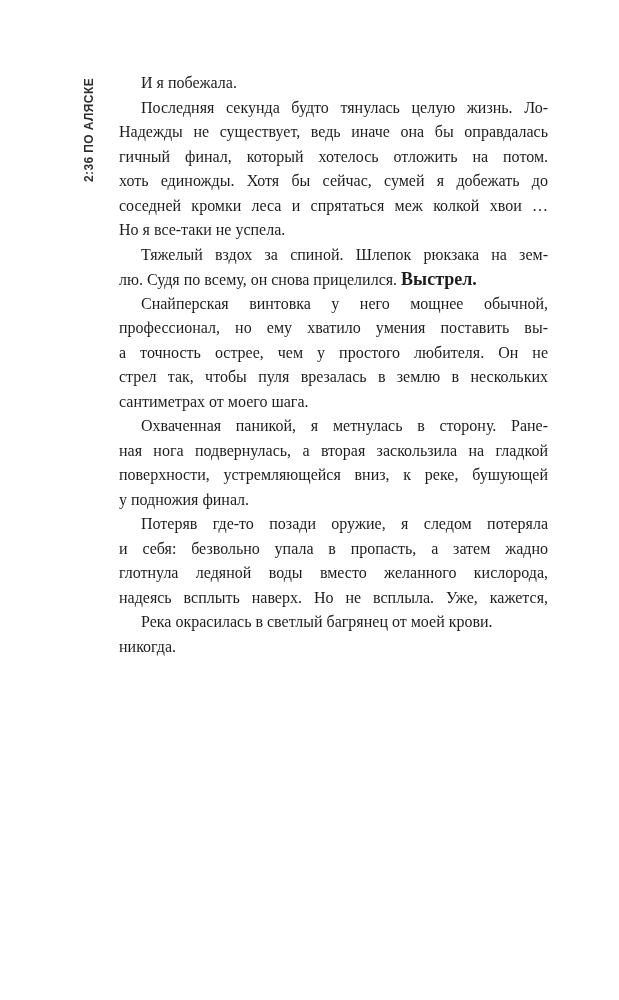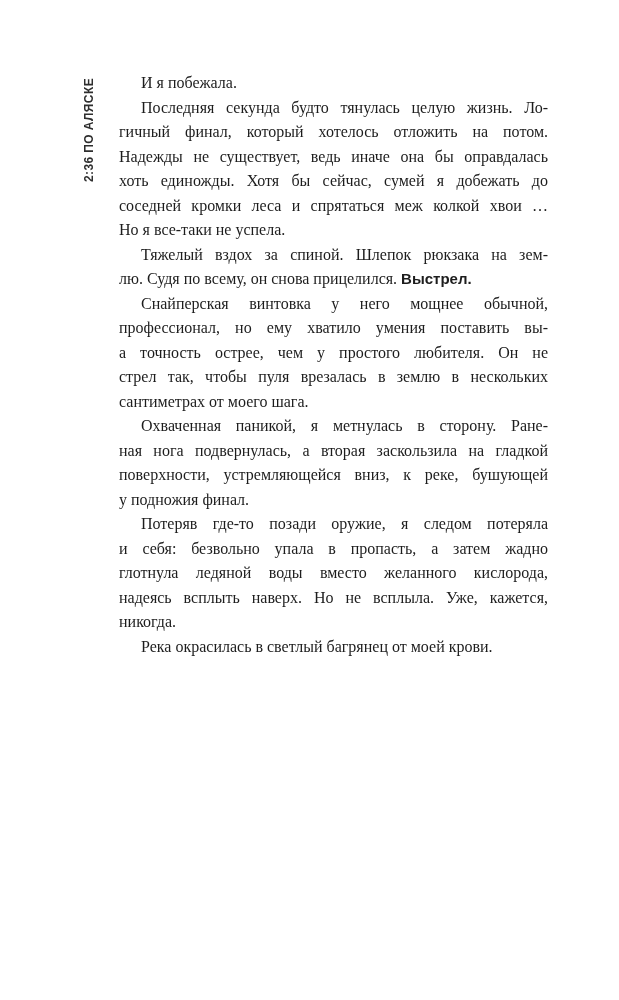--- a/index.html
+++ b/index.html
@@ -46,39 +46,39 @@
     text-align-last: justify;
     white-space: normal;
   }
   .line.para-end {
     text-align-last: left;
   }
   .line.indent {
     text-indent: 22px;
   }
   .shot-bold {
-    font-family: Liberation Sans, sans-serif;
+    font-family: Liberation Serif, serif;
     font-weight: 700;
-    font-size: 15px;
+    font-size: 18px;
   }
 </style>
 </head>
 <body>
 
 <div class="page">
 
   <div class="side-header">2:36 ПО АЛЯСКЕ</div>
 
   <div class="body-text">
 
     <div class="line indent para-end">И я побежала.</div>
 
     <div class="line indent">Последняя секунда будто тянулась целую жизнь. Ло-</div>
+    <div class="line">Надежды не существует, ведь иначе она бы оправдалась</div>
     <div class="line">гичный финал, который хотелось отложить на потом.</div>
-    <div class="line">Надежды не существует, ведь иначе она бы оправдалась</div>
     <div class="line">хоть единожды. Хотя бы сейчас, сумей я добежать до</div>
     <div class="line">соседней кромки леса и спрятаться меж колкой хвои …</div>
     <div class="line para-end">Но я все-таки не успела.</div>
 
     <div class="line indent">Тяжелый вздох за спиной. Шлепок рюкзака на зем-</div>
     <div class="line para-end"><span>лю. Судя по всему, он снова прицелился. </span><span class="shot-bold">Выстрел.</span></div>
 
     <div class="line indent">Снайперская винтовка у него мощнее обычной,</div>
     <div class="line">профессионал, но ему хватило умения поставить вы-</div>
     <div class="line">а точность острее, чем у простого любителя. Он не</div>
@@ -87,18 +87,18 @@
 
     <div class="line indent">Охваченная паникой, я метнулась в сторону. Ране-</div>
     <div class="line">ная нога подвернулась, а вторая заскользила на гладкой</div>
     <div class="line">поверхности, устремляющейся вниз, к реке, бушующей</div>
     <div class="line para-end">у подножия финал.</div>
 
     <div class="line indent">Потеряв где-то позади оружие, я следом потеряла</div>
     <div class="line">и себя: безвольно упала в пропасть, а затем жадно</div>
     <div class="line">глотнула ледяной воды вместо желанного кислорода,</div>
     <div class="line">надеясь всплыть наверх. Но не всплыла. Уже, кажется,</div>
+    <div class="line indent para-end">Река окрасилась в светлый багрянец от моей крови.</div>
+
     <div class="line para-end">никогда.</div>
-
-    <div class="line indent para-end">Река окрасилась в светлый багрянец от моей крови.</div>
 
   </div>
 </div>
 
 </body></html>

